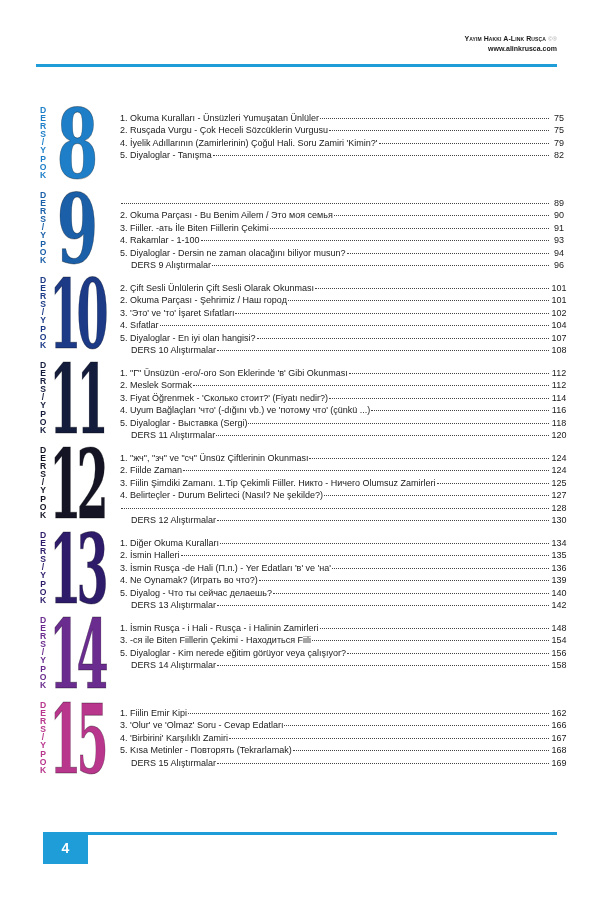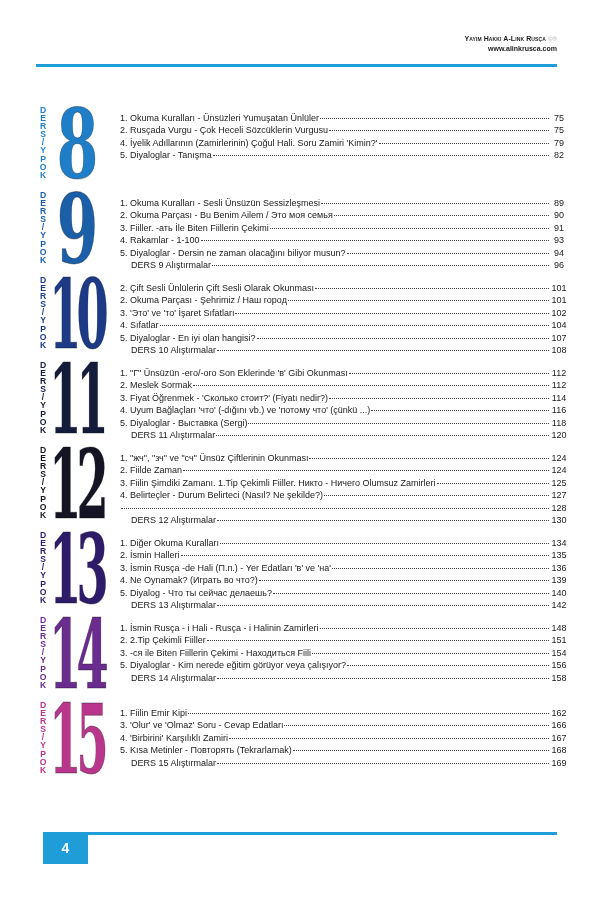--- a/index.html
+++ b/index.html
@@ -106,21 +106,20 @@
         <span>S</span>
         <span>/</span>
         <span>Y</span>
         <span>P</span>
         <span>O</span>
         <span>K</span>
       </div>
       <div class="bignum" style="color: rgb(26, 95, 168);">9</div>
       <div class="items">
         <div class="row">
-          <span class="title">1. Okuma Kuralları - Sesli Ünsüzün Sessizleşmesi</span>
           <span class="dots"></span>
           <span class="page">89</span>
         </div>
         <div class="row">
           <span class="title">2. Okuma Parçası - Bu Benim Ailem / Это моя семья</span>
           <span class="dots"></span>
           <span class="page">90</span>
         </div>
         <div class="row">
           <span class="title">3. Fiiller.  -ать İle Biten Fiillerin Çekimi</span>
@@ -338,25 +337,20 @@
         <span>P</span>
         <span>O</span>
         <span>K</span>
       </div>
       <div class="bignum two" style="color: rgb(106, 44, 142);">14</div>
       <div class="items">
         <div class="row">
           <span class="title">1. İsmin  Rusça - i Hali - Rusça - i Halinin Zamirleri</span>
           <span class="dots"></span>
           <span class="page">148</span>
-        </div>
-        <div class="row">
-          <span class="title">2. 2.Tip Çekimli Fiiller</span>
-          <span class="dots"></span>
-          <span class="page">151</span>
         </div>
         <div class="row">
           <span class="title">3. -ся ile Biten Fiillerin Çekimi - Находиться Fiili</span>
           <span class="dots"></span>
           <span class="page">154</span>
         </div>
         <div class="row">
           <span class="title">5. Diyaloglar - Kim nerede eğitim görüyor veya çalışıyor?</span>
           <span class="dots"></span>
           <span class="page">156</span>

